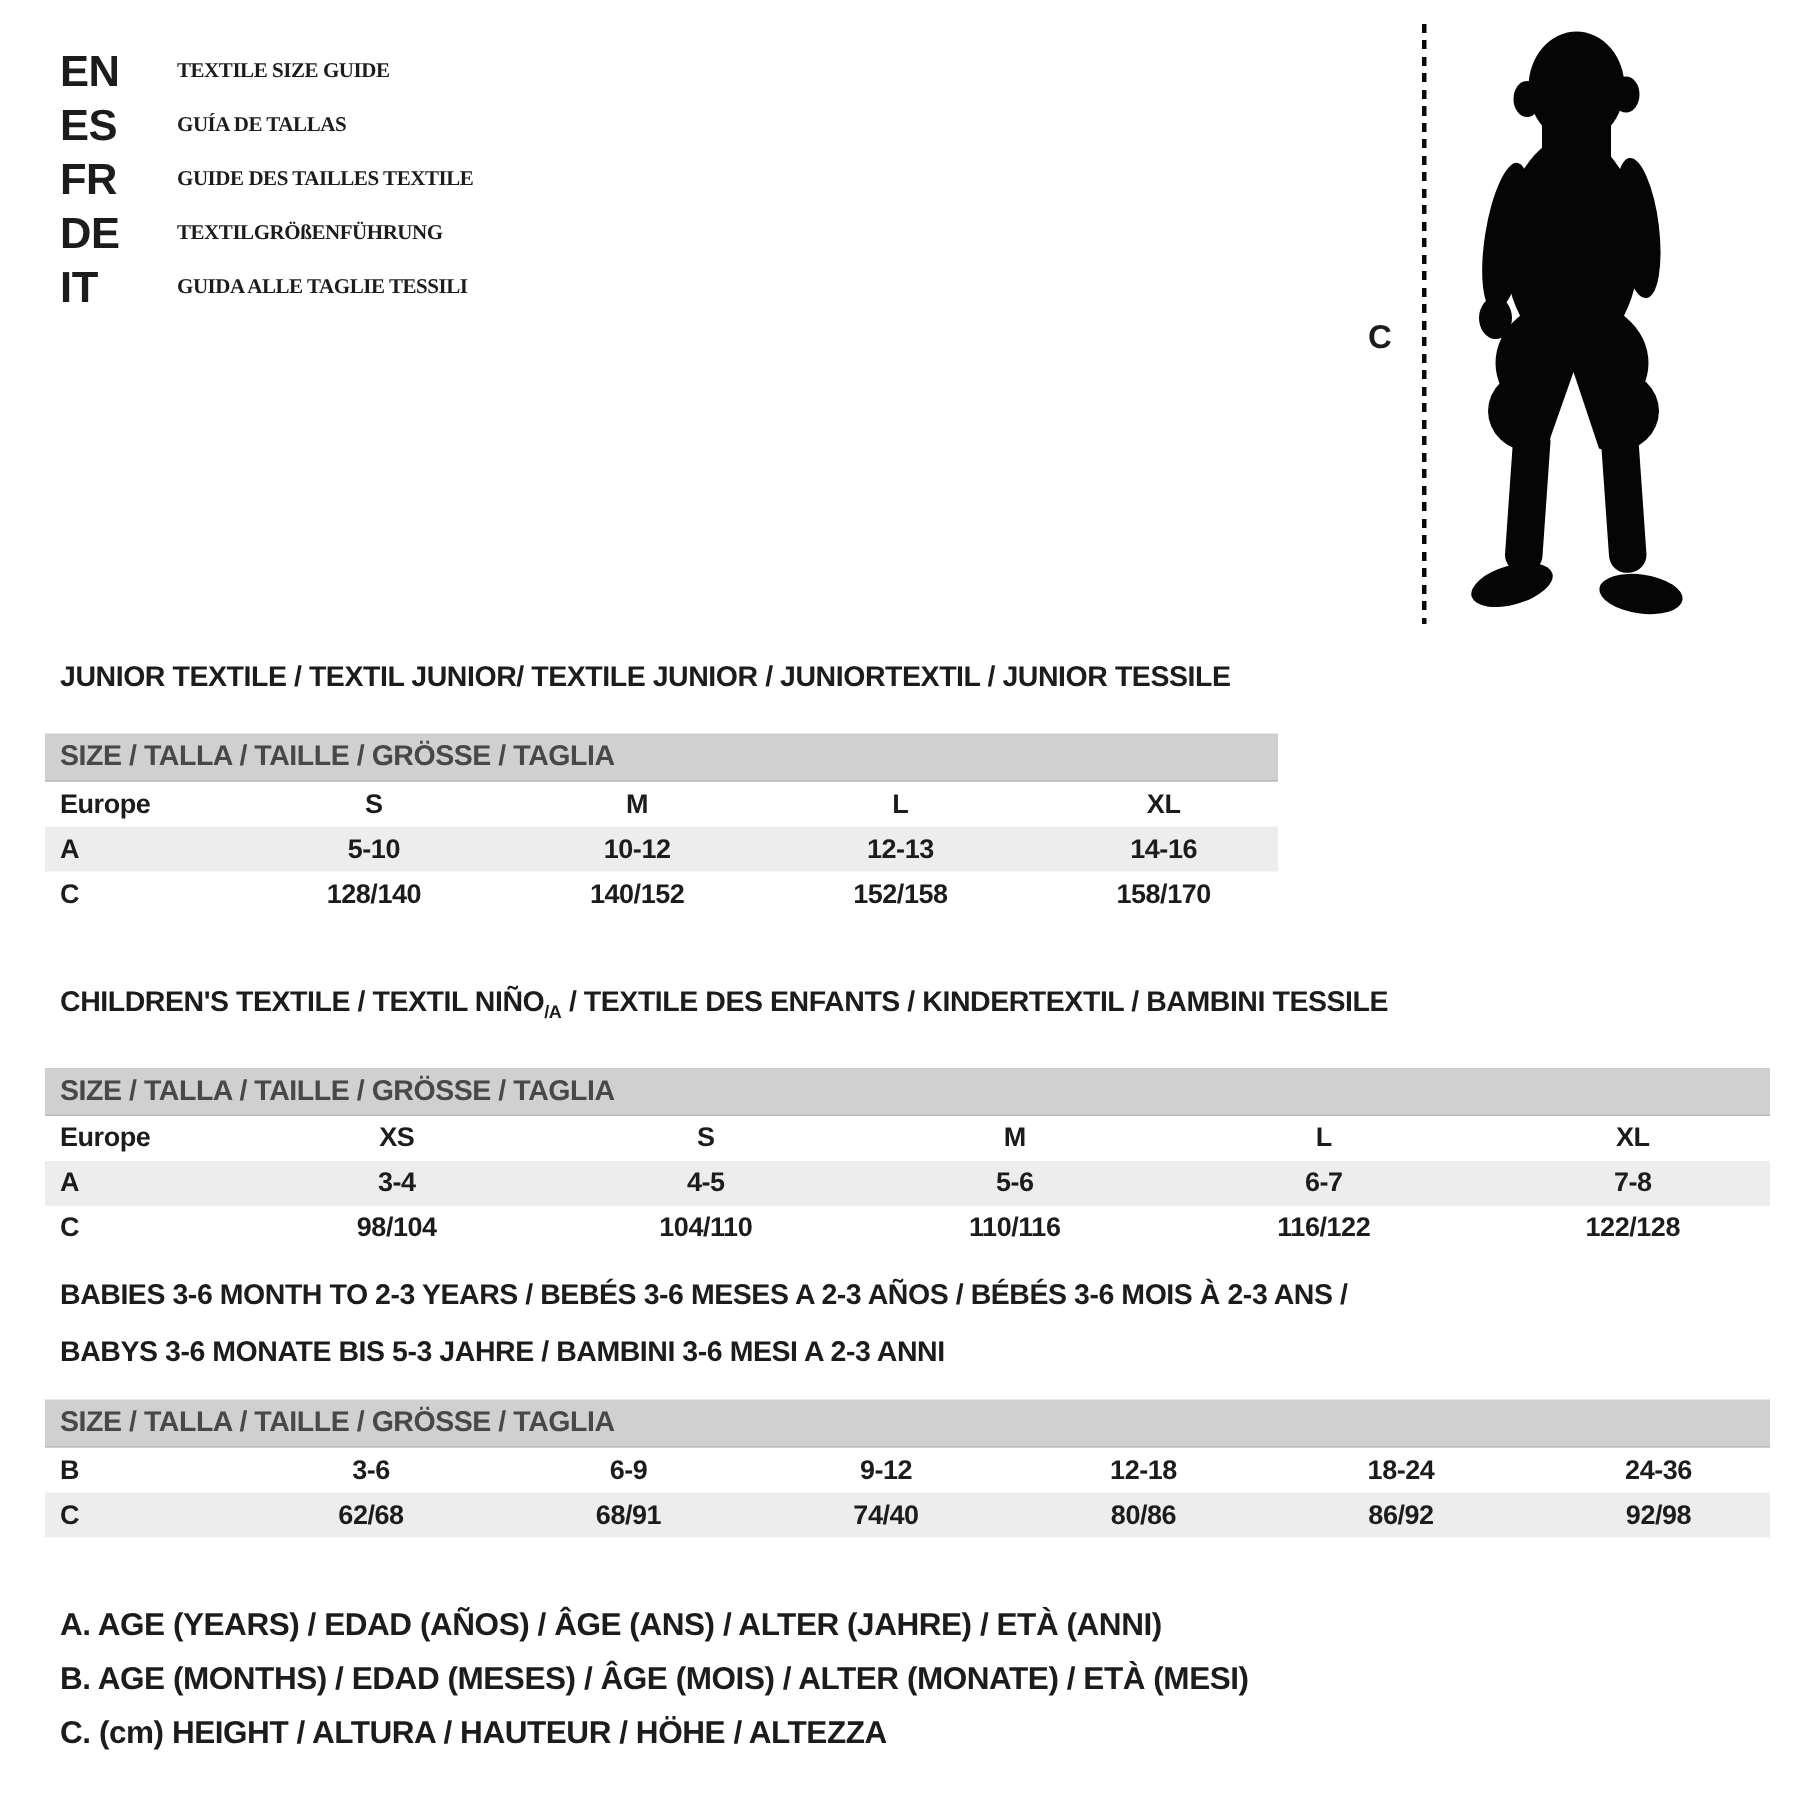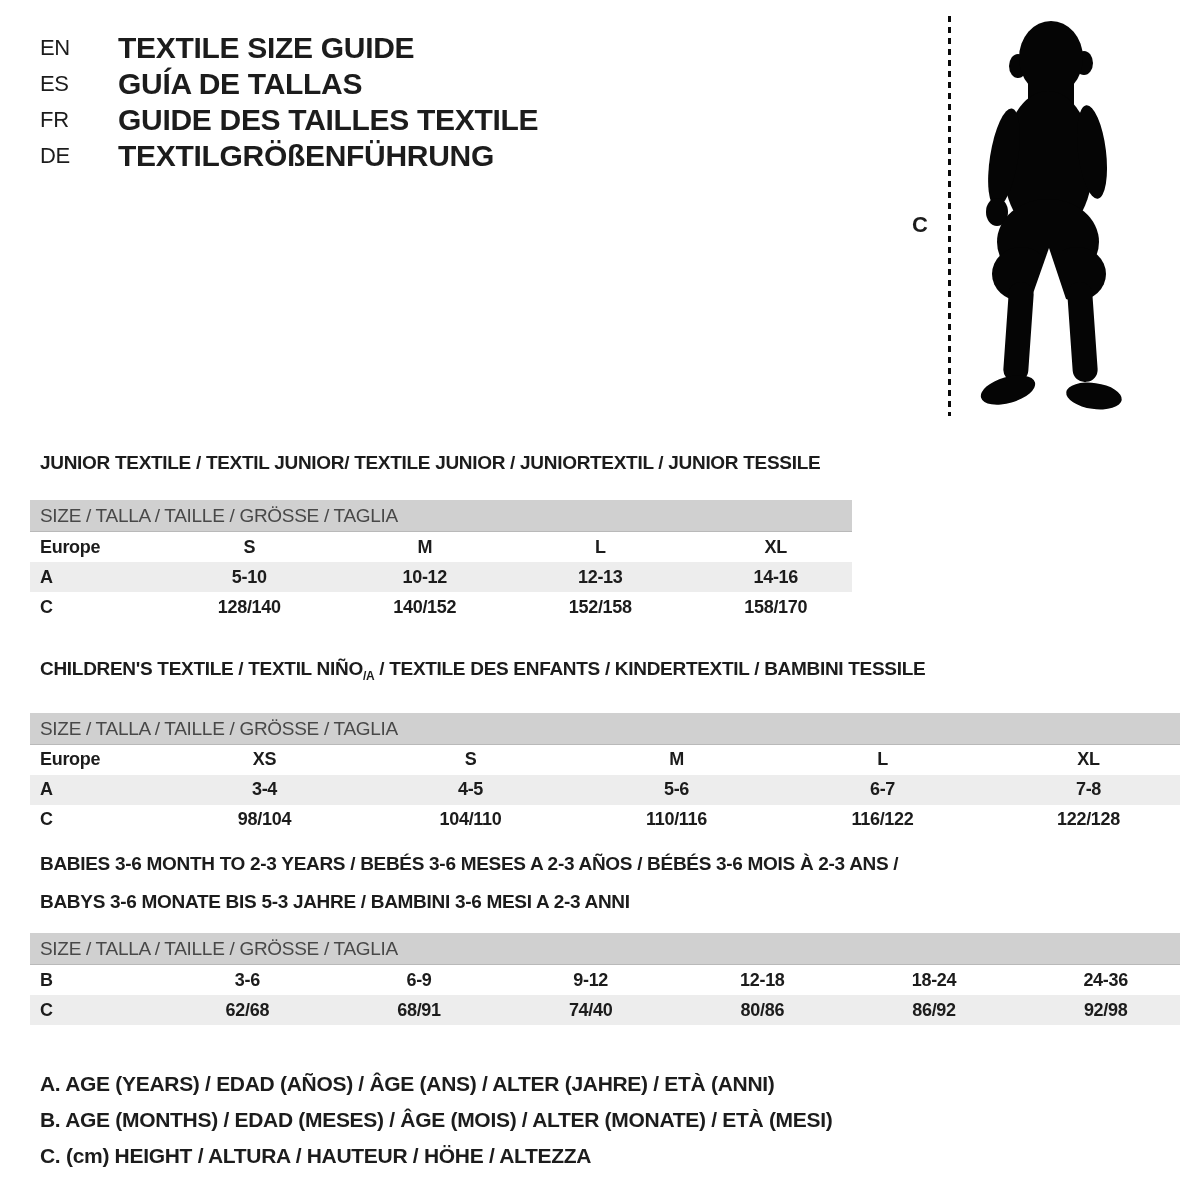--- a/index.html
+++ b/index.html
@@ -12,44 +12,44 @@
   html,body{width:1200px;height:1200px;background:#ffffff;overflow:hidden;}
   body{
     font-family:"Liberation Sans", sans-serif;
     color:var(--c-text);
     position:relative;
     letter-spacing:-0.3px;
   }
   
   #lang-list{position:absolute;left:40px;top:30px;}
   .lang-row{display:flex;height:36px;align-items:center;}
-  .lang-code{width:78px;font-size:22px;font-weight:400;}
-  .lang-label{font-size:30px;font-weight:700;}
+  .lang-code{width:78px;font-size:29px;font-weight:700;}
+  .lang-label{font-size:14px;font-weight:700;font-family:Liberation Serif, serif;}
   
   #figure{position:absolute;left:900px;top:0;width:280px;height:430px;}
   #height-dashed-line{
     position:absolute;left:48px;top:16px;width:3px;height:400px;
     background:repeating-linear-gradient(to bottom,#0a0a0a 0 6px,transparent 6px 11px);
   }
   #figure-c-label{position:absolute;left:12px;top:212px;font-size:22px;font-weight:700;}
   #toddler-svg{position:absolute;left:64px;top:16px;}
   
   .section{position:absolute;left:30px;}
-  #section-junior{top:450px;width:822px;}
+  #section-junior{top:439px;width:822px;}
   #section-children{top:656px;width:1150px;}
   #section-babies{top:845px;width:1150px;}
   .section-heading{
     padding-left:10px;font-size:19px;font-weight:700;line-height:26px;
     margin-bottom:24px;white-space:nowrap;
   }
   #section-babies .section-heading{line-height:38px;margin-bottom:12px;}
   .section-heading .sub{font-size:12px;vertical-align:sub;}
   .size-bar{
     height:32px;line-height:32px;background:var(--c-bar);
-    color:var(--c-bar-text);font-size:19px;font-weight:400;
+    color:var(--c-bar-text);font-size:19px;font-weight:700;
     padding-left:10px;border-bottom:1px solid #b9b9b9;
   }
   .t-row{display:grid;height:30px;align-items:center;font-size:18px;font-weight:700;gap:23px;}
   .t-row.shaded{background:var(--c-shade);}
   .t-label{padding-left:10px;text-align:left;}
   .t-cell{text-align:center;}
   .cols-4{grid-template-columns:120px repeat(4,1fr);}
   .cols-5{grid-template-columns:120px repeat(5,1fr);}
   .cols-6{grid-template-columns:120px repeat(6,1fr);}
   
@@ -68,20 +68,24 @@
       <span class="lang-code">ES</span>
       <span class="lang-label">GUÍA DE TALLAS</span>
     </div>
     <div class="lang-row">
       <span class="lang-code">FR</span>
       <span class="lang-label">GUIDE DES TAILLES TEXTILE</span>
     </div>
     <div class="lang-row">
       <span class="lang-code">DE</span>
       <span class="lang-label">TEXTILGRÖßENFÜHRUNG</span>
+    </div>
+    <div class="lang-row">
+      <span class="lang-code">IT</span>
+      <span class="lang-label">GUIDA ALLE TAGLIE TESSILI</span>
     </div>
   </div>
 
 <div id="figure">
   <span id="figure-c-label">C</span>
   <div id="height-dashed-line"></div>
   <svg id="toddler-svg" width="180" height="405" viewBox="0 0 180 405">
     <g fill="#050505">
 
       <ellipse cx="54" cy="50" rx="9" ry="12"></ellipse>

